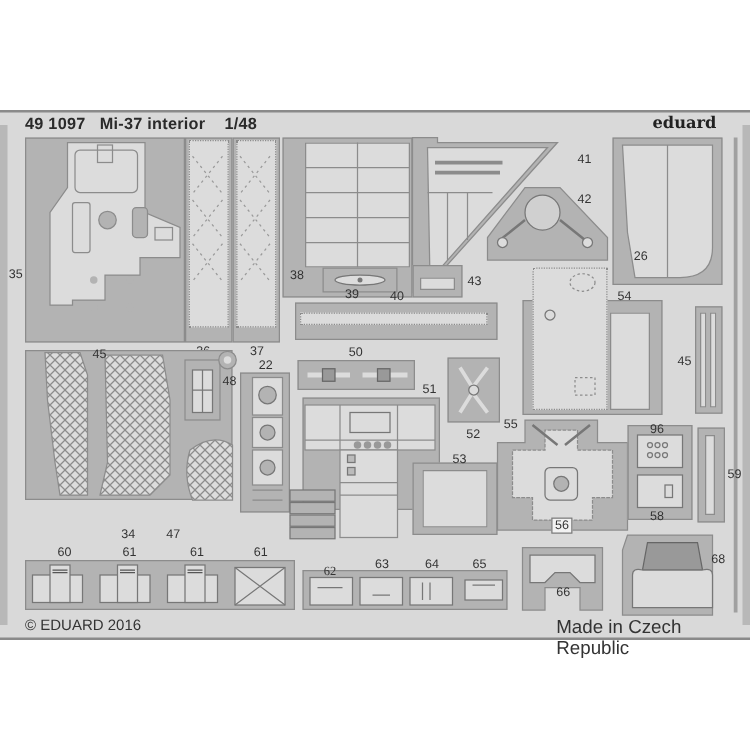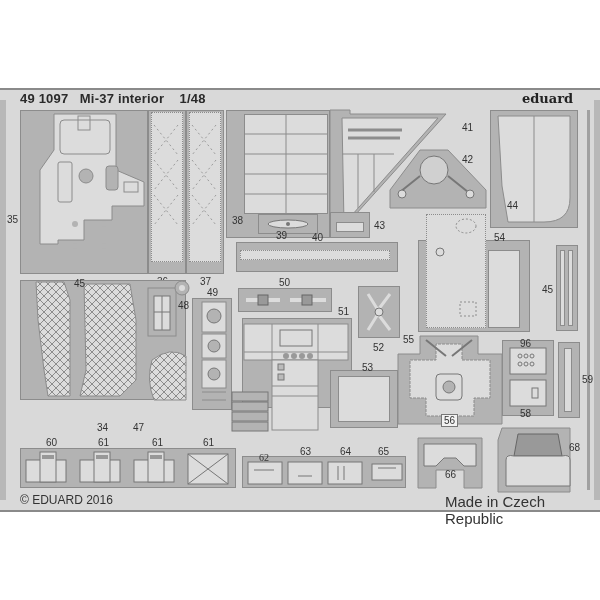--- a/index.html
+++ b/index.html
@@ -95,21 +95,21 @@
 
 <div class="part" style="left:330px;top:212px;width:40px;height:26px;"></div>
 <div class="light" style="left:336px;top:222px;width:28px;height:10px;"></div>
 <div class="lbl" style="left:374px;top:220px;">43</div>
 
 <div class="part" style="left:490px;top:110px;width:88px;height:118px;"></div>
 <svg style="left:494px;top:114px;" width="82" height="112">
   <path d="M4 2 H76 V84 Q76 108 50 108 H14 L8 72 Z" fill="#dcdcdc" stroke="#8c8c8c"></path>
   <path d="M40 2 V108" stroke="#8c8c8c"></path>
 </svg>
-<div class="lbl" style="left:507px;top:200px;">44</div>
+<div class="lbl" style="left:507px;top:200px;">26</div>
 
 <div class="part" style="left:20px;top:280px;width:166px;height:120px;"></div>
 <svg style="left:20px;top:280px;" width="170" height="124">
   <defs>
     <pattern id="mesh" width="8" height="8" patternUnits="userSpaceOnUse">
       <rect width="8" height="8" fill="#dcdcdc"></rect>
       <path d="M0 0 L8 8 M8 0 L0 8" stroke="#8c8c8c" stroke-width="1"></path>
     </pattern>
   </defs>
   <path d="M16 2 H44 L50 20 V116 H28 L24 90 L18 40 Z" fill="url(#mesh)" stroke="#8c8c8c"></path>
@@ -132,21 +132,21 @@
 <div class="part" style="left:192px;top:298px;width:40px;height:112px;"></div>
 <svg style="left:200px;top:300px;" width="28" height="110">
   <rect x="2" y="2" width="24" height="30" fill="#dcdcdc" stroke="#8c8c8c"></rect>
     <circle cx="14" cy="16" r="7" fill="#b3b3b3" stroke="#777"></circle>
   <rect x="2" y="34" width="24" height="24" fill="#dcdcdc" stroke="#8c8c8c"></rect>
     <circle cx="14" cy="46" r="6" fill="#b3b3b3" stroke="#777"></circle>
   <rect x="2" y="60" width="24" height="28" fill="#dcdcdc" stroke="#8c8c8c"></rect>
     <circle cx="14" cy="74" r="6" fill="#b3b3b3" stroke="#777"></circle>
   <path d="M2 92 H26 M2 100 H26" stroke="#8c8c8c"></path>
 </svg>
-<div class="lbl" style="left:207px;top:287px;">49</div>
+<div class="lbl" style="left:207px;top:287px;">22</div>
 
 <div class="part" style="left:238px;top:288px;width:94px;height:24px;"></div>
 <svg style="left:244px;top:294px;" width="84" height="12">
   <path d="M2 6 H36 M46 6 H82" stroke="#dcdcdc" stroke-width="4"></path>
   <rect x="14" y="1" width="10" height="10" fill="#999" stroke="#666"></rect>
     <rect x="58" y="1" width="10" height="10" fill="#999" stroke="#666"></rect>
 </svg>
 <div class="lbl" style="left:279px;top:277px;">50</div>
 
 <div class="part" style="left:242px;top:318px;width:110px;height:90px;"></div>

